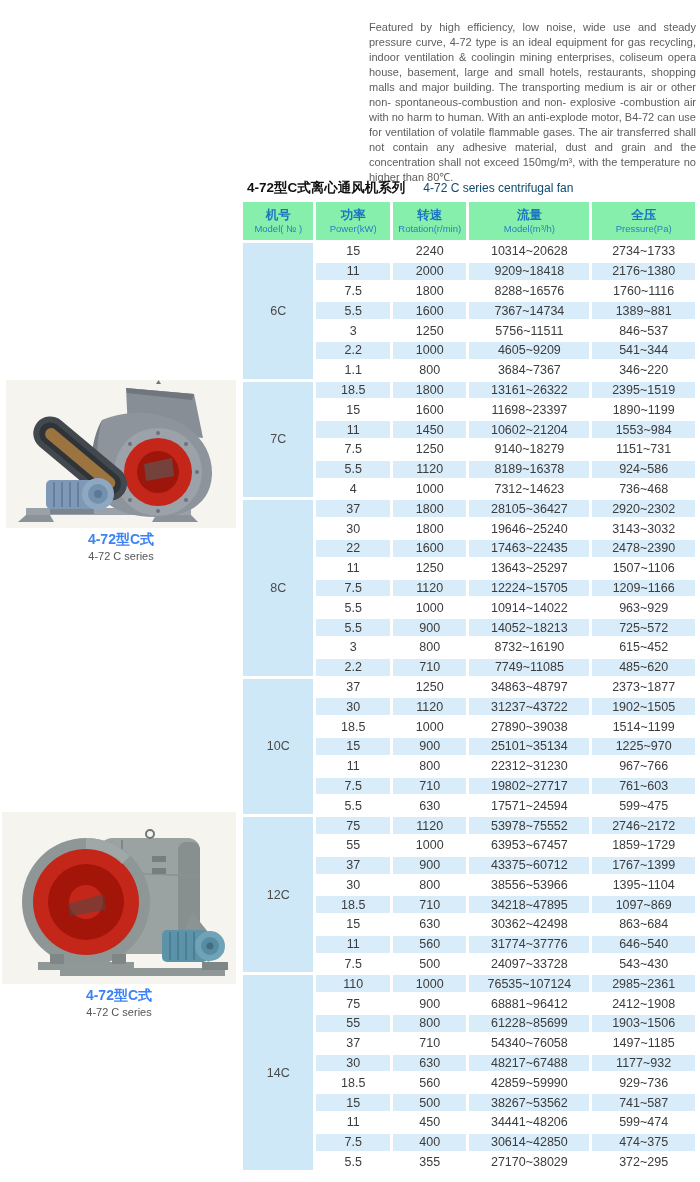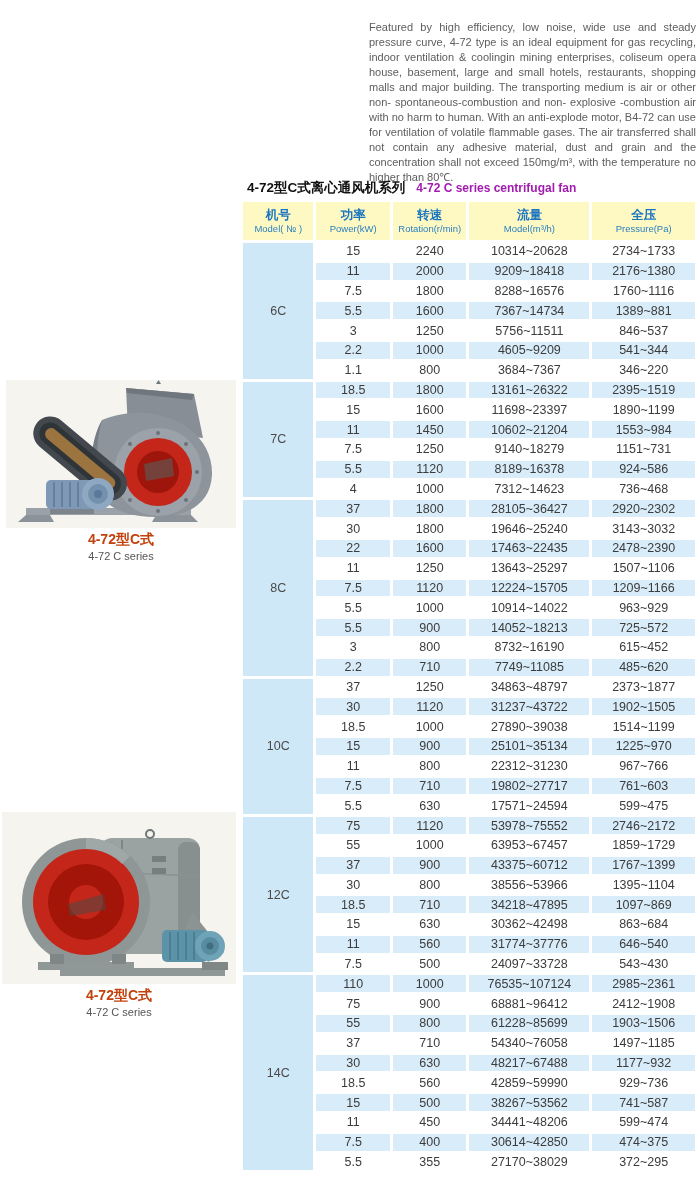--- a/index.html
+++ b/index.html
@@ -15,52 +15,52 @@
   }
   .intro-en {
     position:absolute; left:369px; top:20px; width:327px;
     font-size:11px; line-height:15px; color:#5d5d5d;
     text-align:justify;
   }
 
   
   .section-title { position:absolute; left:247px; top:178px; white-space:nowrap; }
   .section-title .t-zh { font-size:13.5px; font-weight:bold; color:#111; }
-  .section-title .t-en { font-size:12px; font-weight:bold; color:#a21caf; margin-left:11px; }
+  .section-title .t-en { font-size:12px; font-weight:normal; color:#0c4a6e; margin-left:18px; }
 
   
   table.spec {
     position:absolute; left:240px; top:199px;
     border-collapse:separate; border-spacing:3px 3px;
     table-layout:fixed; width:458px;
   }
   col.c-model{width:70px;} col.c-power{width:73px;} col.c-rot{width:73px;}
   col.c-vol{width:119px;} col.c-press{width:102px;}
   th {
-    background:#fef9c3; height:38px; vertical-align:middle; text-align:center;
+    background:#86efac; height:38px; vertical-align:middle; text-align:center;
     font-weight:normal; padding:1px 0;
   }
   th .h-zh { font-size:12.5px; font-weight:bold; color:#1b74c0; line-height:16px; }
   th .h-en { font-size:9.5px; color:#2a7fc0; line-height:12px; }
   td {
     height:16.8px; text-align:center; vertical-align:middle;
     font-size:12.5px; color:#3c3c3c; line-height:14px; padding:0;
   }
   td.model {
     background:#cfe8f8; color:#4a4a4a; font-size:12.5px;margin-top:28px;
   }
   tr.stripe-b td.dcell { background:#d8ecf9; }
   tr.stripe-w td.dcell { background:#ffffff; }
 
   
   .fig { position:absolute; text-align:center; }
   .fig-1 { left:6px; top:380px; width:230px; }
   .fig-2 { left:2px; top:812px; width:234px; }
   .fig svg { display:block; }
-  .cap-zh { font-size:14px; font-weight:bold; color:#c2410c; margin-top:3px; }
+  .cap-zh { font-size:14px; font-weight:bold; color:#3b82f6; margin-top:3px; }
   .cap-en { font-size:11px; color:#555; margin-top:1px; }
 </style>
 </head>
 <body>
 
 <div class="page">
 
   <p class="intro-en">Featured by high efficiency, low noise, wide use and steady pressure curve, 4-72 type is an ideal equipment for gas recycling, indoor ventilation &amp; coolingin mining enterprises, coliseum opera house, basement, large and small hotels, restaurants, shopping malls and major building. The transporting medium is air or other non- spontaneous-combustion and non- explosive -combustion air with no harm to human. With an anti-explode motor, B4-72 can use for ventilation of volatile flammable gases. The air transferred shall not contain any adhesive material, dust and grain and the concentration shall not exceed 150mg/m³, with the temperature no higher than 80℃.</p>
 
   <div class="section-title">

